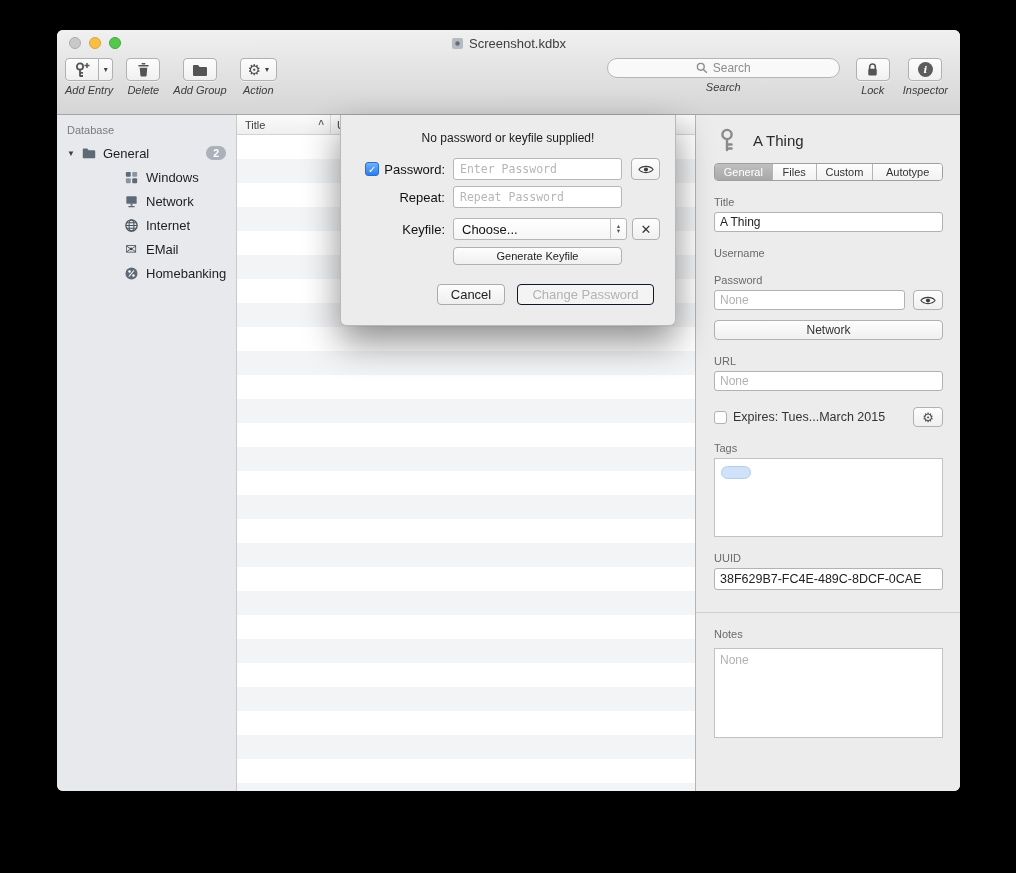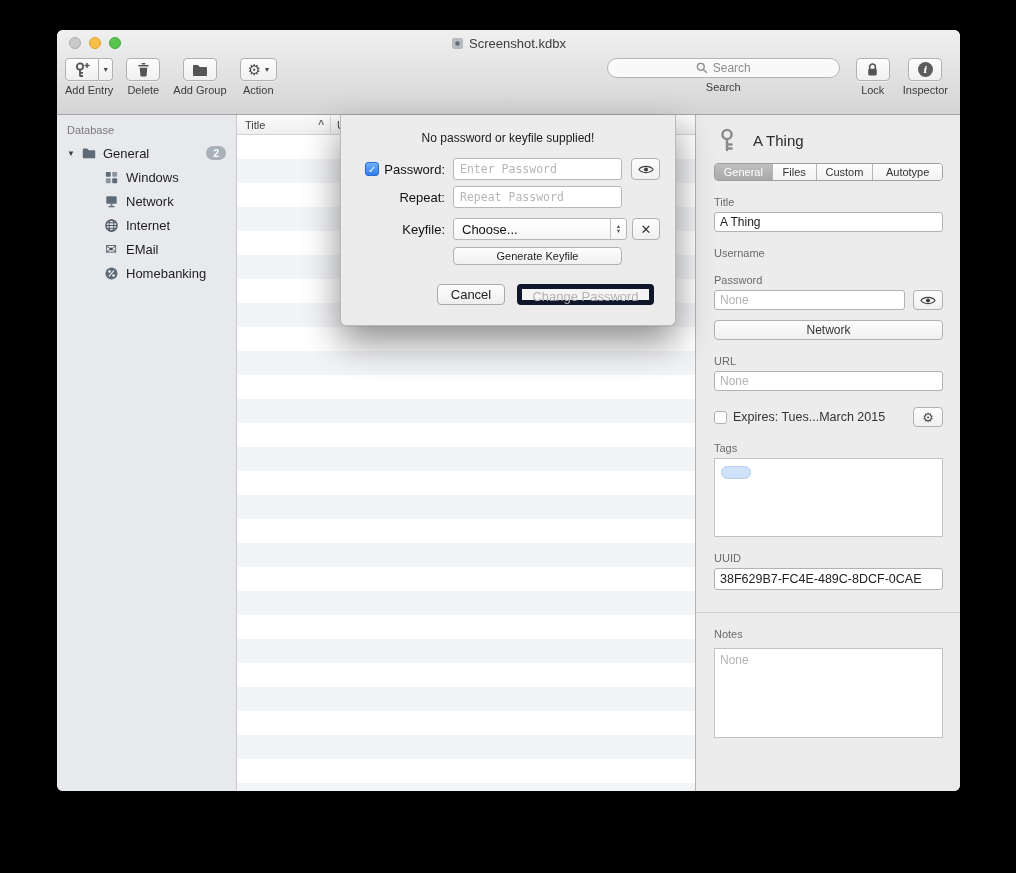--- a/index.html
+++ b/index.html
@@ -15,21 +15,21 @@
   .titlebar { height:26px; display:flex; align-items:center; justify-content:center; position:relative; }
   .traffic { position:absolute; left:12px; top:7px; display:flex; gap:8px; }
   .light { width:12px; height:12px; border-radius:50%; }
   .light.close { background:#c9c9c9; border:1px solid #adadad; }
   .light.min   { background:#f8be45; border:1px solid #dfa43a; }
   .light.zoom  { background:#56c64d; border:1px solid #44a83b; }
   .title { font-size:13px; color:#3d3d3d; display:flex; align-items:center; gap:5px; }
 
   .toolbar { display:flex; align-items:flex-start; padding:2px 12px 0 8px; }
   .tb-item { display:flex; flex-direction:column; align-items:center; margin-right:13px; }
-  .tb-label { font-size:11px; color:#3c3c3c; margin-top:3px; white-space:nowrap; }
+  .tb-label { font-size:11px; color:#3c3c3c; margin-top:3px; white-space:nowrap;font-style:italic; }
   .tb-btn { height:23px; min-width:34px; display:flex; align-items:center; justify-content:center;
             background:linear-gradient(#fdfdfd,#f0f0f0); border:1px solid #b1b1b1; border-radius:4px;
             padding:0 7px; box-shadow:0 1px 0 rgba(255,255,255,.45); }
   .split { display:flex; }
   .split .main { border-radius:4px 0 0 4px; }
   .split .arrow { border-radius:0 4px 4px 0; border-left:0; min-width:14px; padding:0 3px;
                   font-size:8px; color:#444; }
   .action-chev { font-size:8px; color:#444; margin-left:4px; }
   .gear-glyph { font-size:15px; color:#4f4f4f; line-height:1; }
   .spacer { flex:1; }
@@ -42,21 +42,21 @@
   
   .content { position:relative; display:flex; height:691px; }
 
   .sidebar { width:180px; background:#e7e9ec; border-right:1px solid #c9c9c9; }
   .side-header { font-size:11px; font-weight:normal; color:#7b7b7b; padding:9px 0 5px 10px; }
   .group-row { height:24px; display:flex; align-items:center; padding-left:10px; font-size:13px; color:#1e1e1e; }
   .disclosure { font-size:8px; color:#3e3e3e; width:14px; }
   .g-icon { margin-right:6px; display:flex; }
   .badge { margin-left:auto; margin-right:10px; background:#a9b1bb; color:#fff; font-size:10.5px;
            font-weight:bold; padding:1px 7px; border-radius:9px; }
-  .side-row { height:24px; display:flex; align-items:center; gap:7px; padding-left:46px;
+  .side-row { height:24px; display:flex; align-items:center; gap:7px; padding-left:66px;
               font-size:13px; color:#1e1e1e;text-align:right; }
   .side-row .s-icon { display:flex; width:16px; justify-content:center; }
   .mail-glyph { font-size:14px; color:#3f4650; line-height:1; }
 
   .entries { flex:1; min-width:0; background:#fff; position:relative; }
   .list-header { height:20px; display:flex; background:linear-gradient(#fbfbfb,#efefef);
                  border-bottom:1px solid #d2d2d2; font-size:11px; color:#3f3f3f; }
   .col-title { width:94px; padding:0 6px 0 8px; display:flex; align-items:center;
                justify-content:space-between; border-right:1px solid #dadada; }
   .sort { color:#666; font-size:10px; font-weight:bold; }
@@ -125,21 +125,21 @@
              font-size:5.5px; line-height:5px; color:#555; }
   .x-btn { width:28px; height:22px; margin-left:5px; display:flex; align-items:center; justify-content:center;
            background:linear-gradient(#fdfdfd,#f0f0f0); border:1px solid #b1b1b1; border-radius:4px;
            font-size:13px; color:#333; }
   .genkey-btn { margin-left:112px; margin-top:7px; width:169px; height:18px; font-size:11px; color:#222;
                 background:linear-gradient(#fdfdfd,#f0f0f0); border:1px solid #b1b1b1; border-radius:4px;
                 font-family:"Liberation Sans",sans-serif; }
   .d-actions { display:flex; justify-content:flex-end; gap:12px; padding-right:21px; margin-top:19px; }
   .btn { height:21px; border-radius:4px; font-size:13px; font-family:"Liberation Sans",sans-serif; }
   .btn.cancel { min-width:68px; background:linear-gradient(#fdfdfd,#eeeeee); border:1px solid #ababab; color:#222; }
-  .btn.disabled { min-width:137px; background:#f4f4f4; border:5px solid #0f172a; color:#b3b3b3; }
+  .btn.disabled { min-width:137px; background:#f4f4f4; border:1px solid #0f172a; color:#b3b3b3; }
 
   svg { display:block; }
 </style>
 </head>
 <body>
 
 <div class="window">
 
   <div class="chrome">
     <div class="titlebar">

